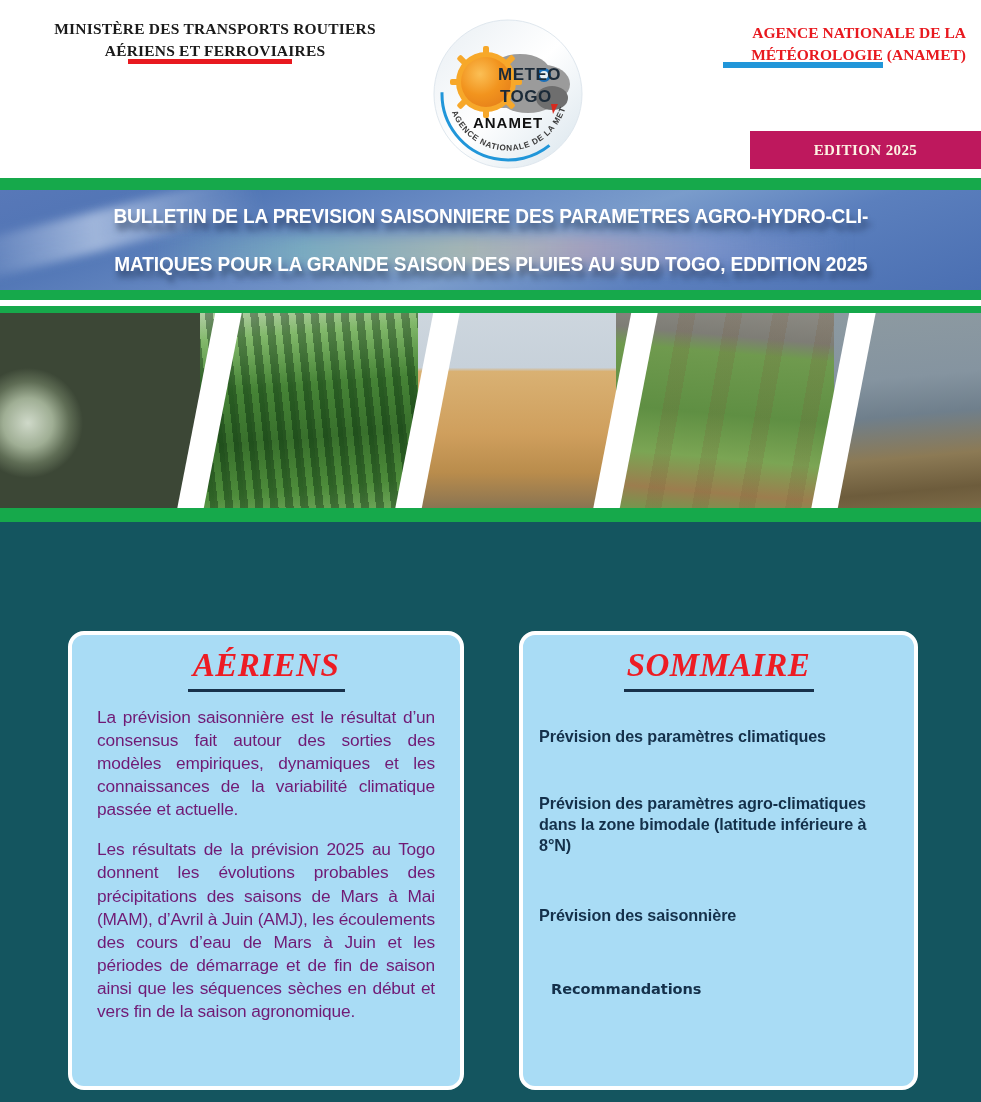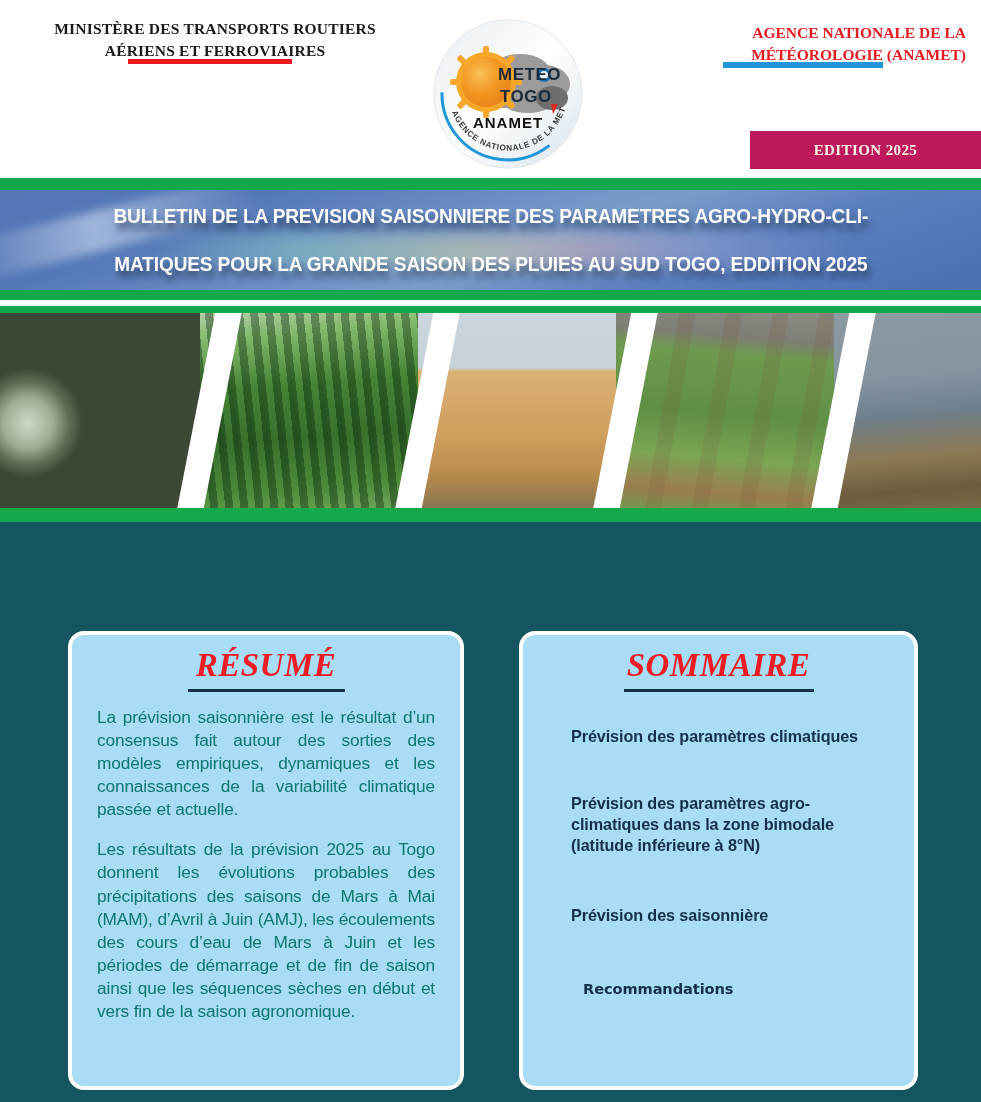--- a/index.html
+++ b/index.html
@@ -89,24 +89,24 @@
   .panel-left{left:68px;width:396px;}
   .panel-right{left:519px;width:399px;}
 
   .panel-head{text-align:center;font-family:"Liberation Serif",serif;font-style:italic;
     font-weight:700;font-size:33px;color:#ed1c24;letter-spacing:.5px;margin-top:12px;}
   .head-rule{height:3px;background:#18314a;margin:5px auto 0 auto;}
   .rule-left{width:157px;}
   .rule-right{width:190px;}
 
   .resume-body{padding:14px 25px 0 25px;}
-  .resume-p{font-size:17.3px;line-height:1.335;color:#0f766e;text-align:justify;
+  .resume-p{font-size:17.3px;line-height:1.335;color:#701a75;text-align:justify;
     text-align-last:left;font-weight:400;margin:0 0 17px 0;letter-spacing:-.15px;}
 
-  .sommaire-body{padding:34px 30px 0 48px;}
+  .sommaire-body{padding:34px 30px 0 16px;}
   .som-item{font-size:16.2px;font-weight:700;color:#14304a;line-height:1.30;
     margin:0 0 43px 0;letter-spacing:-.1px;}
   .som-item.last{font-family:"DejaVu Sans",sans-serif;font-size:14.6px;font-weight:700;
     margin-left:12px;margin-bottom:0;}
   .sp1{margin-bottom:46px;}
   .sp2{margin-bottom:49px;}
   .sp3{margin-bottom:54px;}
 </style>
 </head>
 <body>
@@ -227,21 +227,21 @@
     <div class="sep" style="left:612px;"></div>
     <div class="sep" style="left:830px;"></div>
   </div>
 
   <div class="gbar g4"></div>
 
   <div class="body"></div>
 
 
   <div class="panel panel-left">
-    <div class="panel-head">RÉSUMÉ</div>
+    <div class="panel-head">AÉRIENS</div>
     <div class="head-rule rule-left"></div>
     <div class="resume-body">
       <p class="resume-p">La prévision saisonnière est le résultat d’un consensus fait autour des sorties des modèles empiriques, dynamiques et les connaissances de la variabilité climatique passée et actuelle.</p>
       <p class="resume-p">Les résultats de la prévision 2025 au Togo donnent les évolutions probables des précipitations des saisons de Mars à Mai (MAM), d’Avril à Juin (AMJ), les écoulements des cours d’eau de Mars à Juin et les périodes de démarrage et de fin de saison ainsi que les séquences sèches en début et vers fin de la saison agronomique.</p>
     </div>
   </div>
 
   <div class="panel panel-right">
     <div class="panel-head">SOMMAIRE</div>
     <div class="head-rule rule-right"></div>

